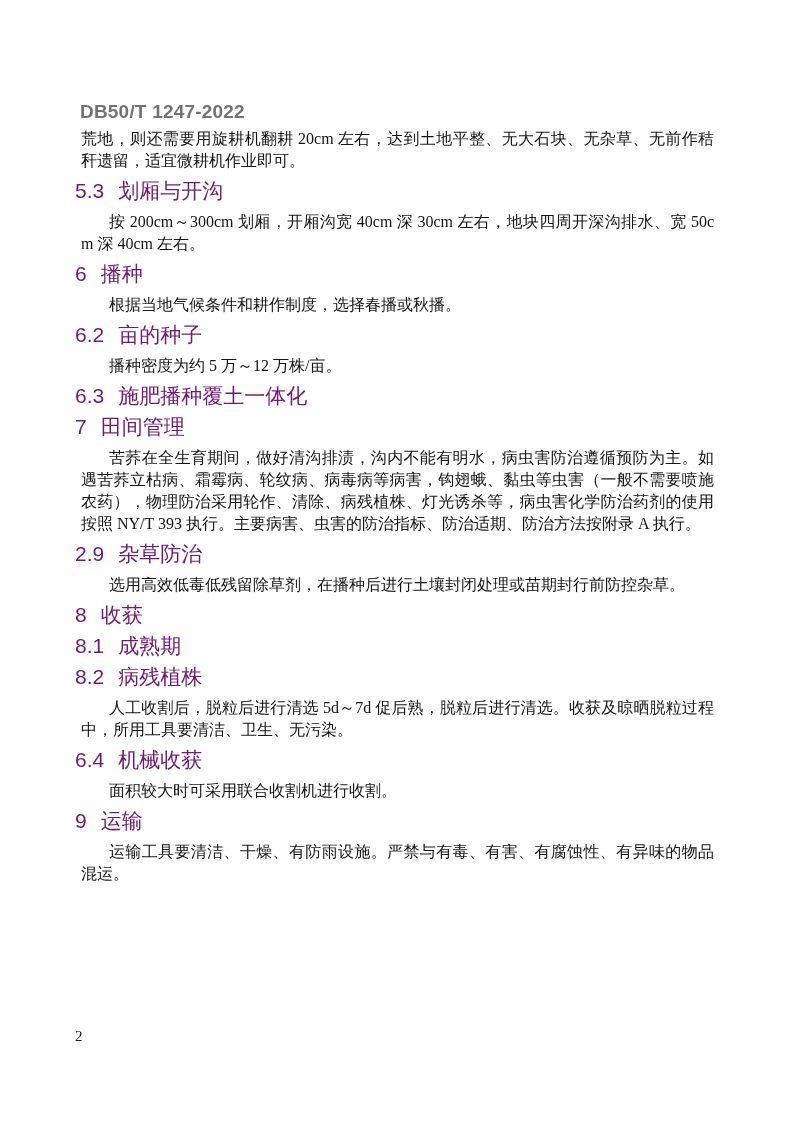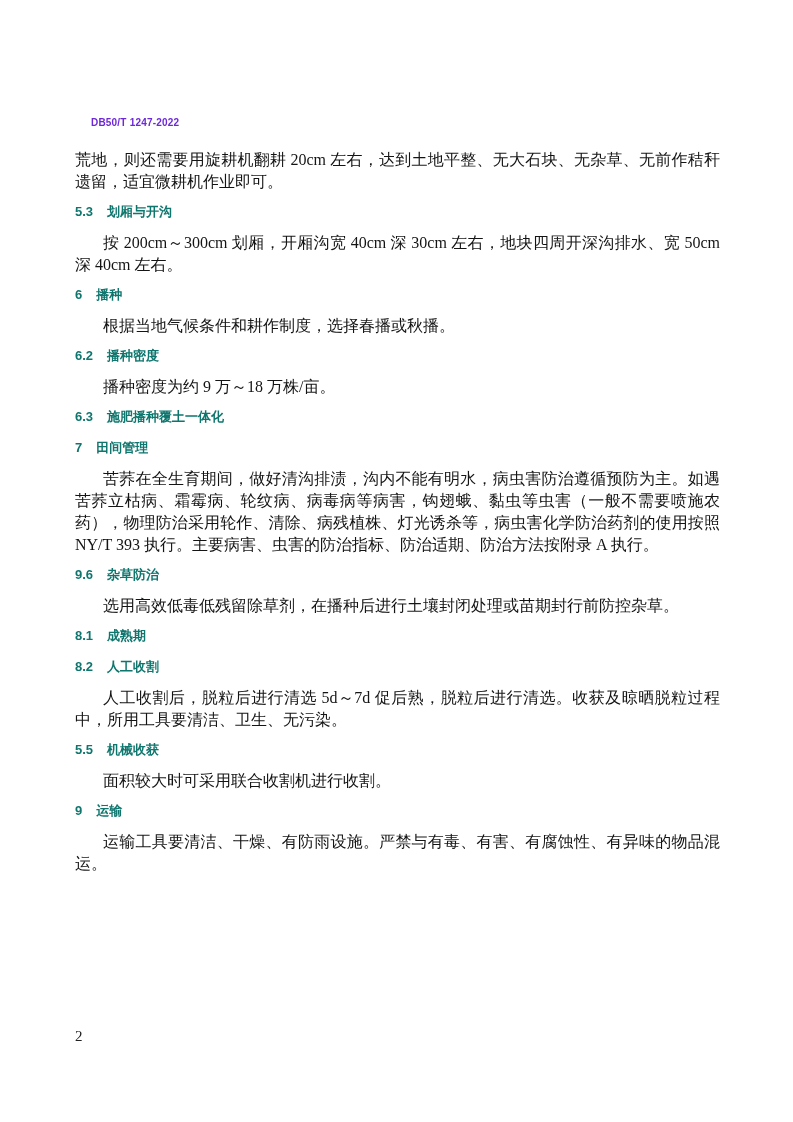--- a/index.html
+++ b/index.html
@@ -17,44 +17,44 @@
   }
   .content {
     position: absolute;
     left: 75px;
     top: 97px;
     width: 645px;
   }
   .doc-code {
     font-family: "Liberation Sans", sans-serif;
     font-weight: 700;
-    font-size: 10px;
+    font-size: 19px;
     line-height: 20px;
     letter-spacing: 0.2px;
-    color: #6d28d9;
-    margin: 16px;
+    color: #737373;
+    margin: 5px;
   }
   .para {
     font-family: "Liberation Serif", serif;
     font-size: 16px;
     line-height: 22px;
     text-align: justify;
-    margin: 0;
+    margin: 6px;
     text-indent: 28px;
     word-break: break-all;
   }
   .para.continuation {
     text-indent: 0;
   }
   .heading {
     font-family: "Liberation Sans", sans-serif;
-    font-weight: 700;
-    font-size: 13px;
+    font-weight: 400;
+    font-size: 21px;
     line-height: 22px;
-    color: #0f766e;
+    color: #701a75;
     margin: 8px 0 9px 0;
   }
   .heading .hnum {
     margin-right: 14px;
   }
   .page-num {
     position: absolute;
     left: 75px;
     top: 1026px;
     font-family: "Liberation Serif", serif;
@@ -73,39 +73,40 @@
 
     <p class="para continuation">荒地，则还需要用旋耕机翻耕 20cm 左右，达到土地平整、无大石块、无杂草、无前作秸秆遗留，适宜微耕机作业即可。</p>
 
     <h2 class="heading"><span class="hnum">5.3</span><span class="htitle">划厢与开沟</span></h2>
     <p class="para">按 200cm～300cm 划厢，开厢沟宽 40cm 深 30cm 左右，地块四周开深沟排水、宽 50cm 深 40cm 左右。</p>
 
     <h2 class="heading"><span class="hnum">6</span><span class="htitle">播种</span></h2>
 
     <p class="para">根据当地气候条件和耕作制度，选择春播或秋播。</p>
 
-    <h2 class="heading"><span class="hnum">6.2</span><span class="htitle">播种密度</span></h2>
-    <p class="para">播种密度为约 9 万～18 万株/亩。</p>
+    <h2 class="heading"><span class="hnum">6.2</span><span class="htitle">亩的种子</span></h2>
+    <p class="para">播种密度为约 5 万～12 万株/亩。</p>
 
     <h2 class="heading"><span class="hnum">6.3</span><span class="htitle">施肥播种覆土一体化</span></h2>
 
     <h2 class="heading"><span class="hnum">7</span><span class="htitle">田间管理</span></h2>
 
     <p class="para">苦荞在全生育期间，做好清沟排渍，沟内不能有明水，病虫害防治遵循预防为主。如遇苦荞立枯病、霜霉病、轮纹病、病毒病等病害，钩翅蛾、黏虫等虫害（一般不需要喷施农药），物理防治采用轮作、清除、病残植株、灯光诱杀等，病虫害化学防治药剂的使用按照 NY/T 393 执行。主要病害、虫害的防治指标、防治适期、防治方法按附录 A 执行。</p>
 
-    <h2 class="heading"><span class="hnum">9.6</span><span class="htitle">杂草防治</span></h2>
+    <h2 class="heading"><span class="hnum">2.9</span><span class="htitle">杂草防治</span></h2>
     <p class="para">选用高效低毒低残留除草剂，在播种后进行土壤封闭处理或苗期封行前防控杂草。</p>
 
+    <h2 class="heading"><span class="hnum">8</span><span class="htitle">收获</span></h2>
 
     <h2 class="heading"><span class="hnum">8.1</span><span class="htitle">成熟期</span></h2>
 
-    <h2 class="heading"><span class="hnum">8.2</span><span class="htitle">人工收割</span></h2>
+    <h2 class="heading"><span class="hnum">8.2</span><span class="htitle">病残植株</span></h2>
     <p class="para">人工收割后，脱粒后进行清选 5d～7d 促后熟，脱粒后进行清选。收获及晾晒脱粒过程中，所用工具要清洁、卫生、无污染。</p>
 
-    <h2 class="heading"><span class="hnum">5.5</span><span class="htitle">机械收获</span></h2>
+    <h2 class="heading"><span class="hnum">6.4</span><span class="htitle">机械收获</span></h2>
     <p class="para">面积较大时可采用联合收割机进行收割。</p>
 
     <h2 class="heading"><span class="hnum">9</span><span class="htitle">运输</span></h2>
     <p class="para">运输工具要清洁、干燥、有防雨设施。严禁与有毒、有害、有腐蚀性、有异味的物品混运。</p>
 
   </div>
 
   <div class="page-num">2</div>
 </div>
 

